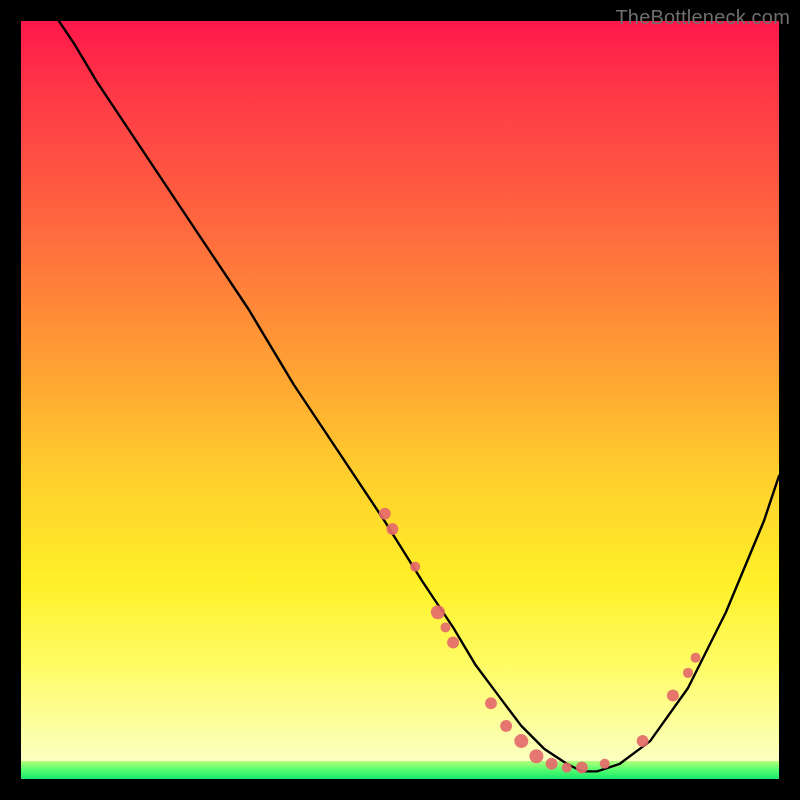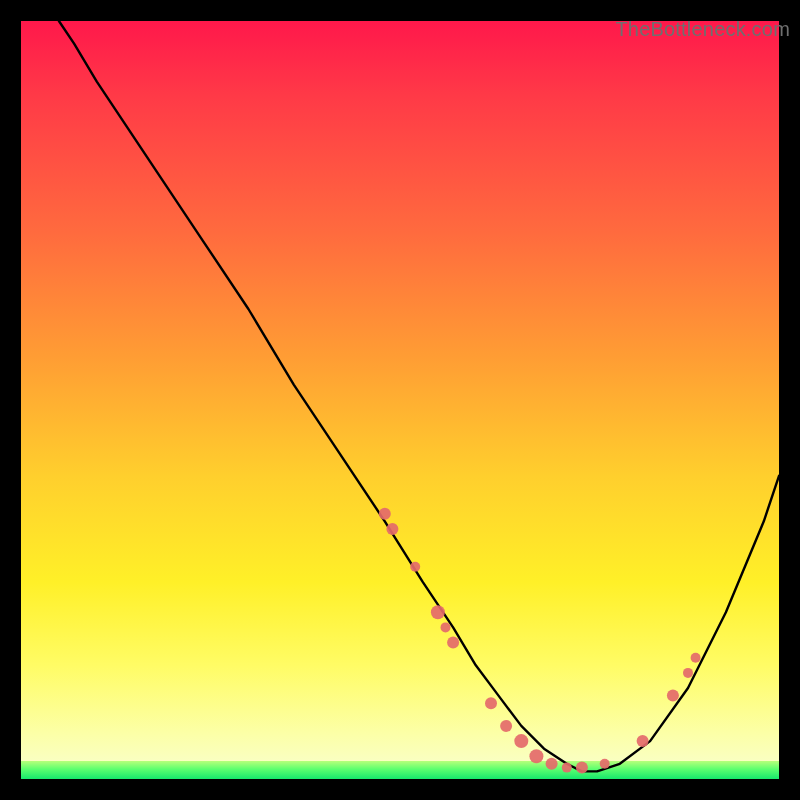--- a/index.html
+++ b/index.html
@@ -52,21 +52,21 @@
   svg.overlay {
     position: absolute;
     left: 0;
     top: 0;
     width: 758px;
     height: 758px;
     overflow: visible;
   }
   .watermark {
     position: absolute;
-    top: 18px;
+    top: 6px;
     right: 10px;
     color: #6f6f6f;
     font-size: 20px;
     font-weight: 500;
     letter-spacing: 0.2px;
   }
 </style>
 </head>
 <body>
 

